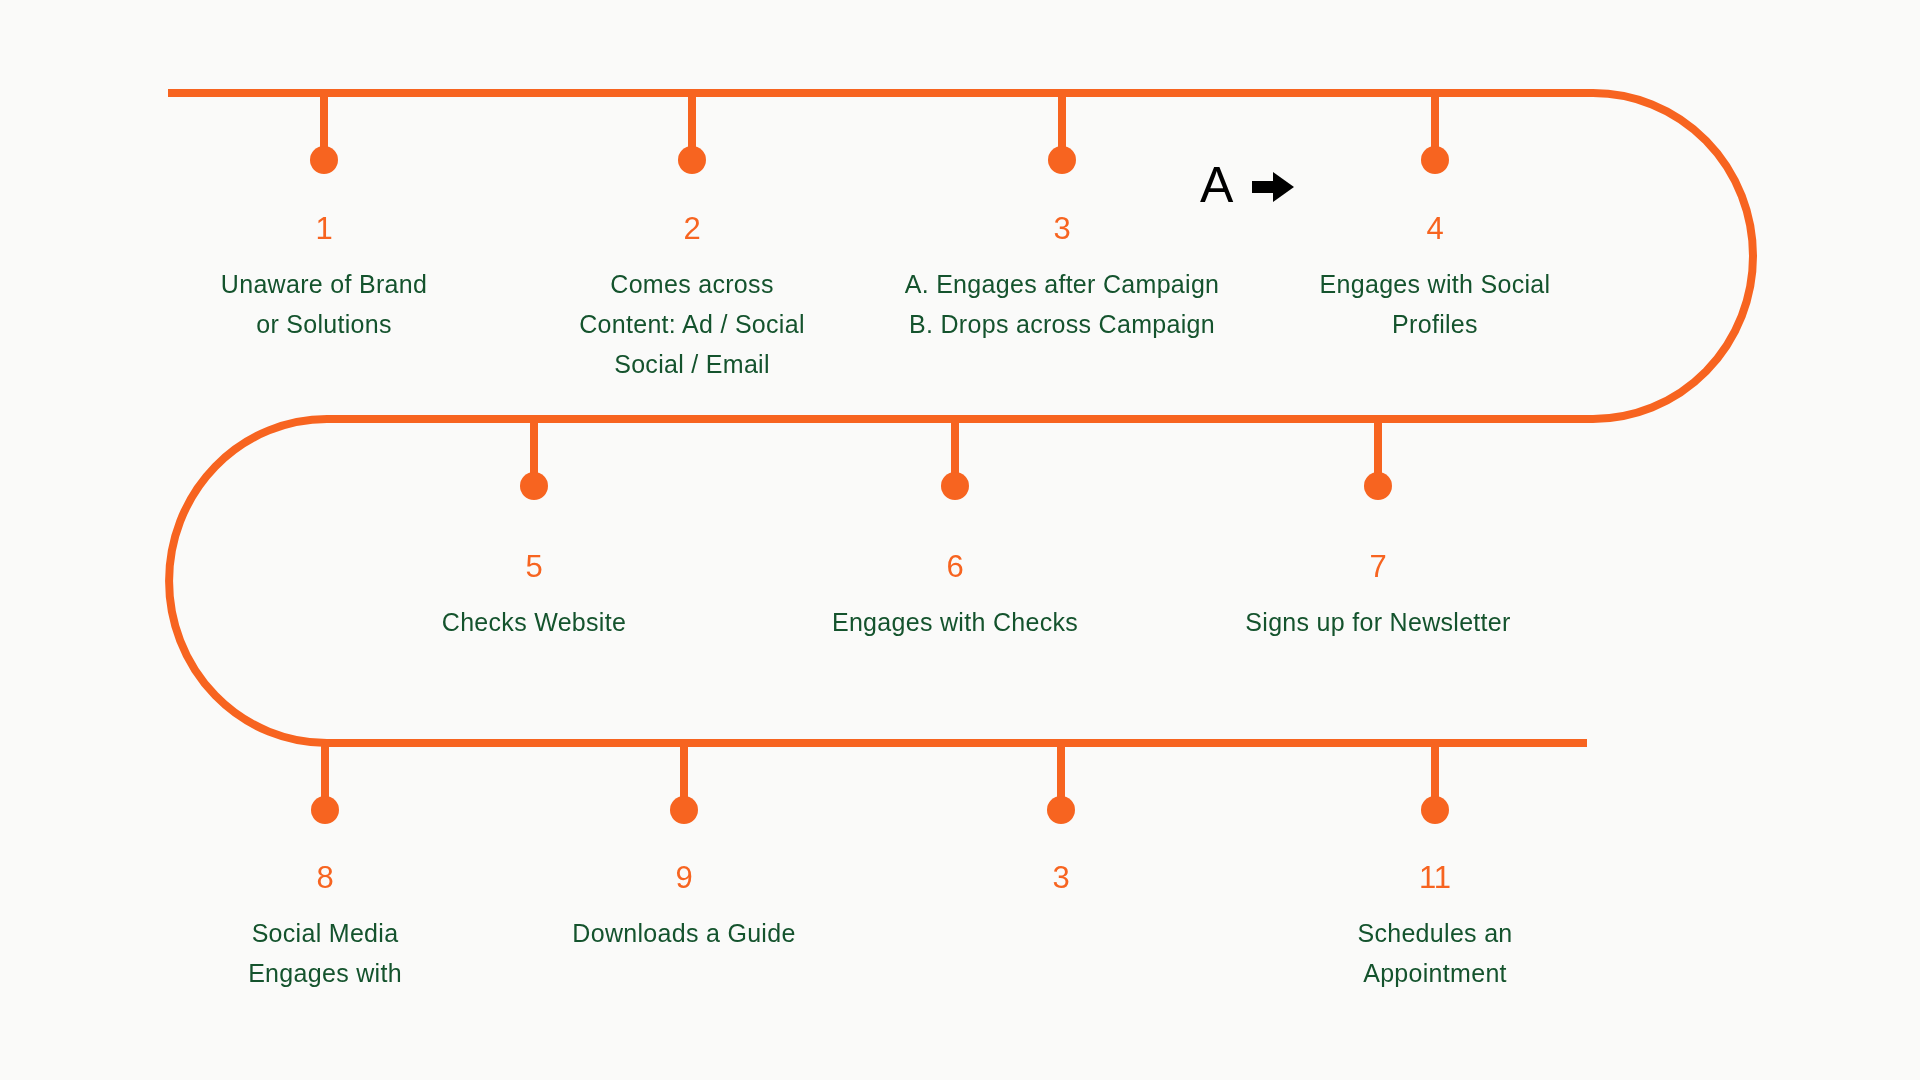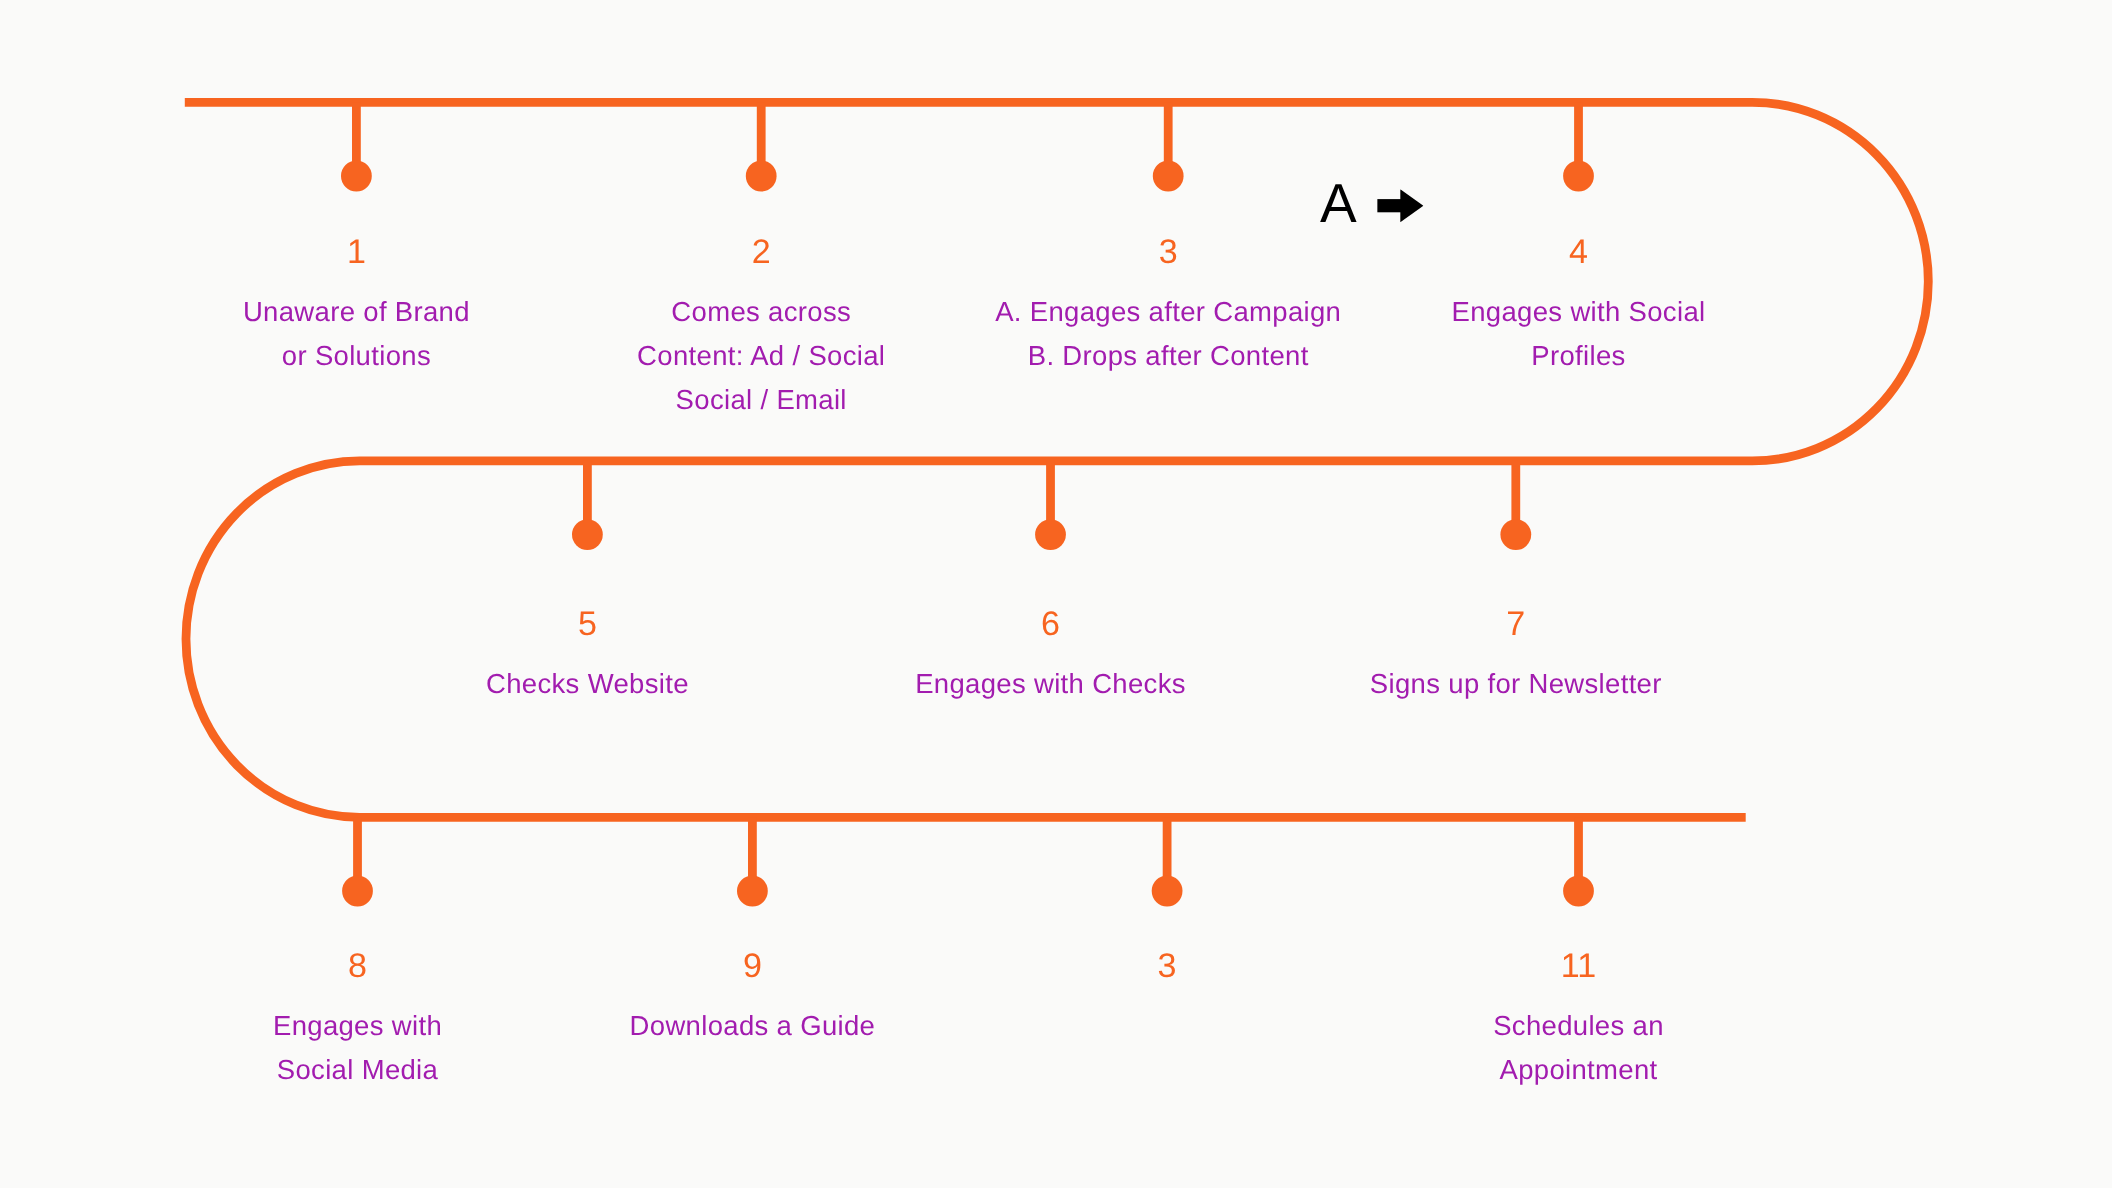--- a/index.html
+++ b/index.html
@@ -24,21 +24,21 @@
   .step .num{
     font-size:31px;
     line-height:46px;
     color:#F76420;
   }
   .step .label{
     margin-top:12px;
     font-size:25px;
     line-height:40px;
     letter-spacing:0.3px;
-    color:#a21caf;
+    color:#14532d;
   }
   .r1{top:206px;}
   .r2{top:544px;}
   .r3{top:855px;}
   .annotation{
     position:absolute;
     left:1200px;top:155px;
     display:flex;
     align-items:center;
   }
@@ -121,21 +121,21 @@
     <div class="label">
       <div>Comes across</div>
       <div>Content: Ad / Social</div>
       <div>Social / Email</div>
     </div>
   </div>
   <div class="step r1" style="left:842px">
     <div class="num">3</div>
     <div class="label">
       <div>A. Engages after Campaign</div>
-      <div>B. Drops after Content</div>
+      <div>B. Drops across Campaign</div>
       <div></div>
     </div>
   </div>
   <div class="step r1" style="left:1215px">
     <div class="num">4</div>
     <div class="label">
       <div>Engages with Social</div>
       <div>Profiles</div>
       <div></div>
     </div>
@@ -159,22 +159,22 @@
     <div class="num">7</div>
     <div class="label">
       <div>Signs up for Newsletter</div>
       <div></div>
     </div>
   </div>
 
   <div class="step r3" style="left:105px">
     <div class="num">8</div>
     <div class="label">
+      <div>Social Media</div>
       <div>Engages with</div>
-      <div>Social Media</div>
     </div>
   </div>
   <div class="step r3" style="left:464px">
     <div class="num">9</div>
     <div class="label">
       <div>Downloads a Guide</div>
       <div></div>
     </div>
   </div>
   <div class="step r3" style="left:841px">

